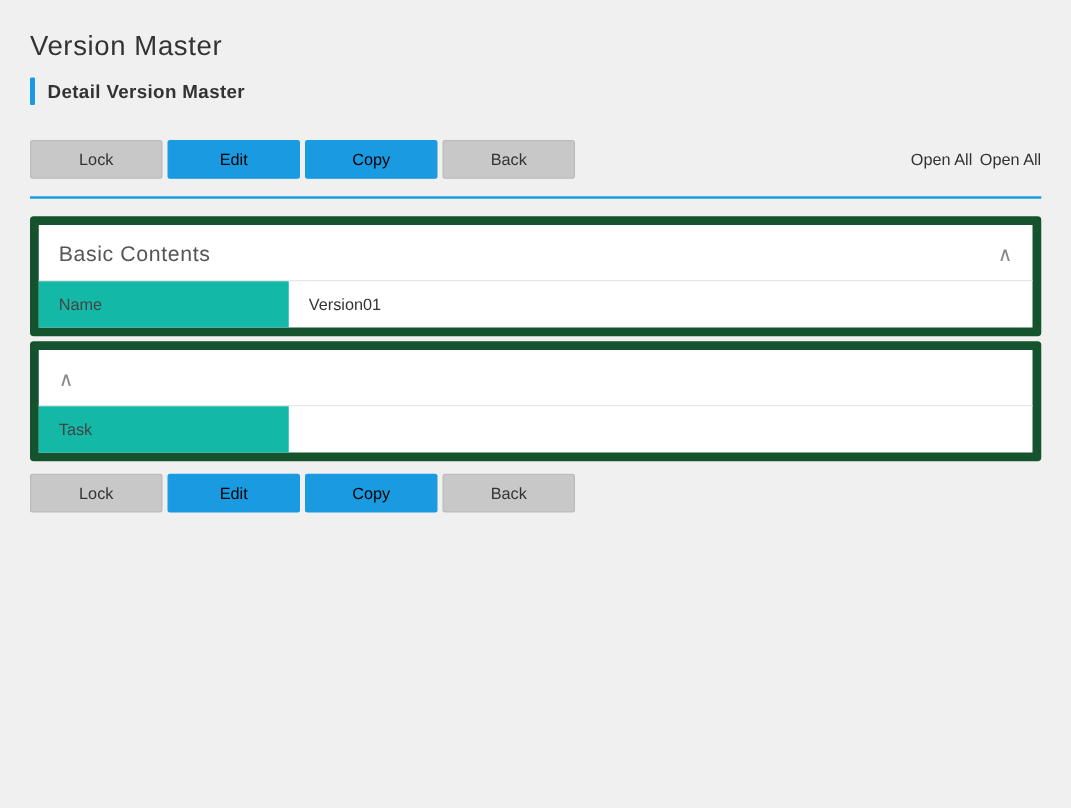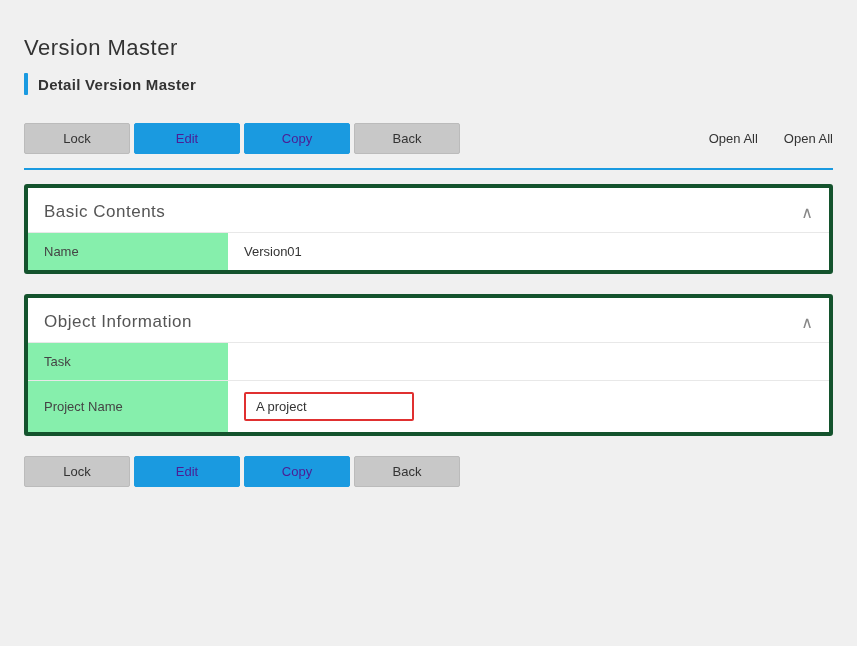--- a/index.html
+++ b/index.html
@@ -5,21 +5,21 @@
     * { box-sizing: border-box; margin: 0; padding: 0; }
     body {
       font-family: Arial, sans-serif;
       background: #f0f0f0;
       width: 857px;
       min-height: 646px;
       color: #333;
     }
     .page-container {
       background: #f0f0f0;
-      padding: 35px 24px;
+      padding: 24px 24px;
       min-height: 646px;
     }
     .page-title {
       font-size: 22px;
       font-weight: normal;
       color: #333;
       margin-bottom: 12px;
       letter-spacing: 0.5px;
     }
     .section-header-bar {
@@ -53,51 +53,51 @@
       border: 1px solid #bbb;
       cursor: pointer;
       font-size: 13px;
       background: #c8c8c8;
       color: #333;
       border-radius: 2px;
       margin-right: 4px;
     }
     .toolbar-btn.blue {
       background: #1a9ae0;
-      color: #4c1d95;
+      color: #000000;
       border-color: #1a9ae0;
     }
     .toolbar-btn.gray {
       background: #c8c8c8;
       color: #333;
       border-color: #bbb;
     }
     .toolbar-right {
       margin-left: auto;
       display: flex;
-      gap: 26px;
+      gap: 6px;
     }
     .toolbar-link {
       font-size: 13px;
       color: #333;
       cursor: pointer;
       background: none;
       border: none;
       text-decoration: none;
     }
     .divider-line {
       border: none;
       border-top: 2px solid #1a9ae0;
       margin-bottom: 14px;
     }
     .card {
       background: #fff;
-      border: 4px solid #14532d;
+      border: 7px solid #14532d;
       border-radius: 3px;
-      margin-bottom: 20px;
+      margin-bottom: 4px;
       padding: 0;
     }
     .card-section-header {
       display: flex;
       justify-content: space-between;
       align-items: center;
       padding: 14px 16px 10px 16px;
       border-bottom: 1px solid #e8e8e8;
     }
     .card-section-title {
@@ -122,21 +122,21 @@
       border-bottom: none;
     }
     .data-table td {
       padding: 11px 16px;
       font-size: 13px;
       vertical-align: middle;
     }
     .data-table td.label-cell {
       width: 200px;
       color: #444;
-      background: #86efac;
+      background: #14b8a6;
     }
     .data-table td.value-cell {
       color: #333;
     }
     .project-name-input {
       border: 2px solid #e03030;
       padding: 5px 10px;
       font-size: 13px;
       color: #333;
       width: 170px;
@@ -182,35 +182,28 @@
           <tr>
         <td class="label-cell">Name</td>
         <td class="value-cell">Version01</td>
       </tr>
     </tbody>
       </table>
   </div>
 
   <div class="card">
     <div class="card-section-header">
-      <span class="card-section-title">Object Information</span>
       <span class="chevron-icon">∧</span>
     </div>
     <table class="data-table">
       <tbody>
       <tr>
         <td class="label-cell">Task</td>
         <td class="value-cell"></td>
       </tr>
-      <tr>
-        <td class="label-cell">Project Name</td>
-        <td class="value-cell">
-          <input class="project-name-input" type="text" value="A project" style="">
-        </td>
-      </tr>
     </tbody>
       </table>
   </div>
 
   <div class="toolbar bottom-toolbar">
     <button class="toolbar-btn gray">Lock</button>
     <button class="toolbar-btn blue">Edit</button>
     <button class="toolbar-btn blue">Copy</button>
     <button class="toolbar-btn gray">Back</button>
   </div>

